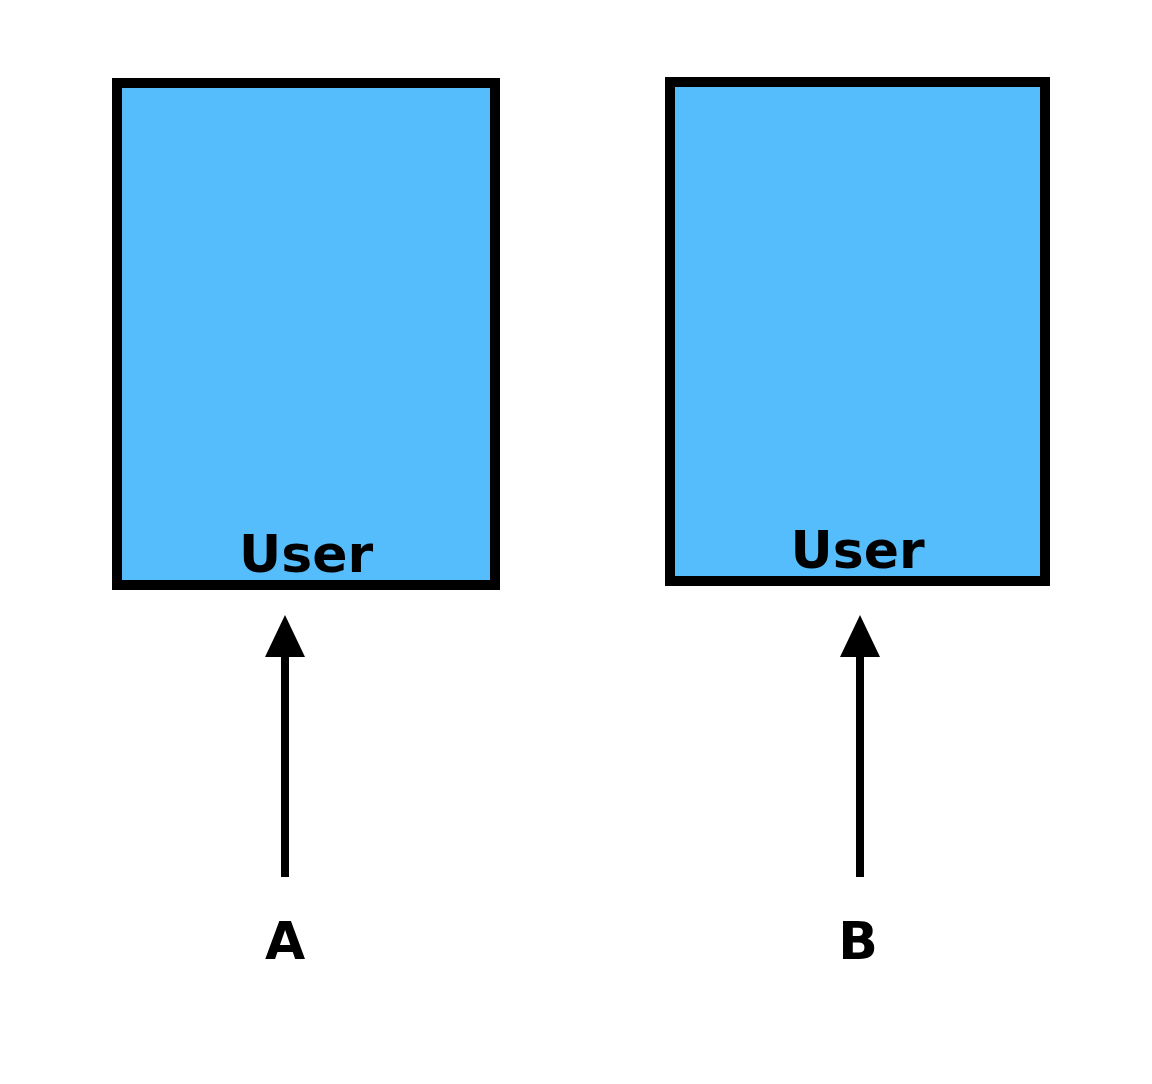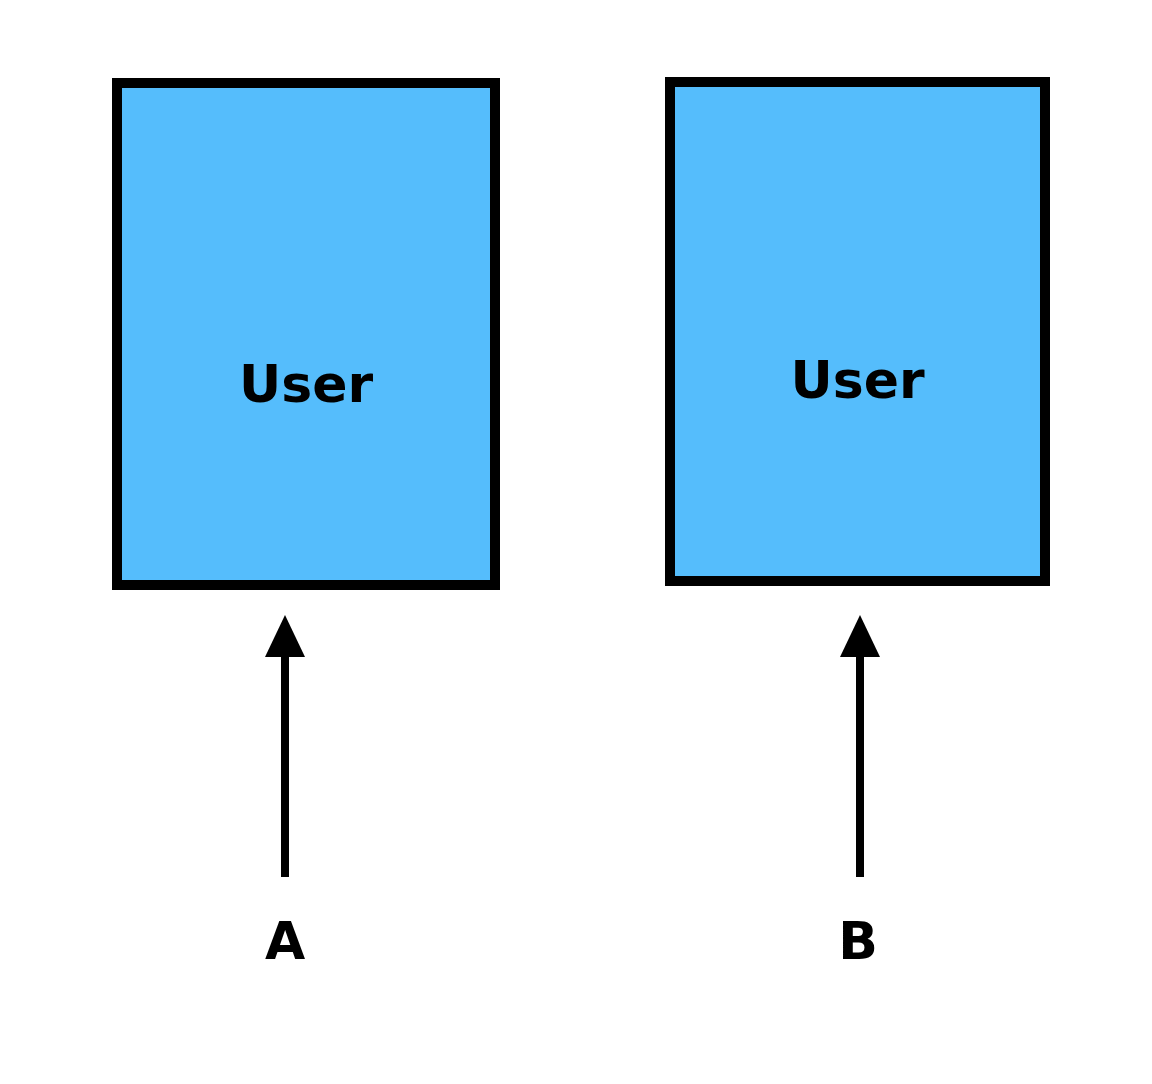--- a/index.html
+++ b/index.html
@@ -17,21 +17,21 @@
     height: 1084px;
     background: #ffffff;
     overflow: hidden;
   }
   .node-box {
     position: absolute;
     box-sizing: border-box;
     border: 10px solid #000000;
     display: flex;
     justify-content: center;
-    align-items: center;
+    align-items: flex-end;
   }
   .node-label {
     font-size: 52px;
     font-weight: bold;
     color: #000000;
     line-height: 1;
     letter-spacing: 0px;
     white-space: nowrap;
     user-select: none;
   }

